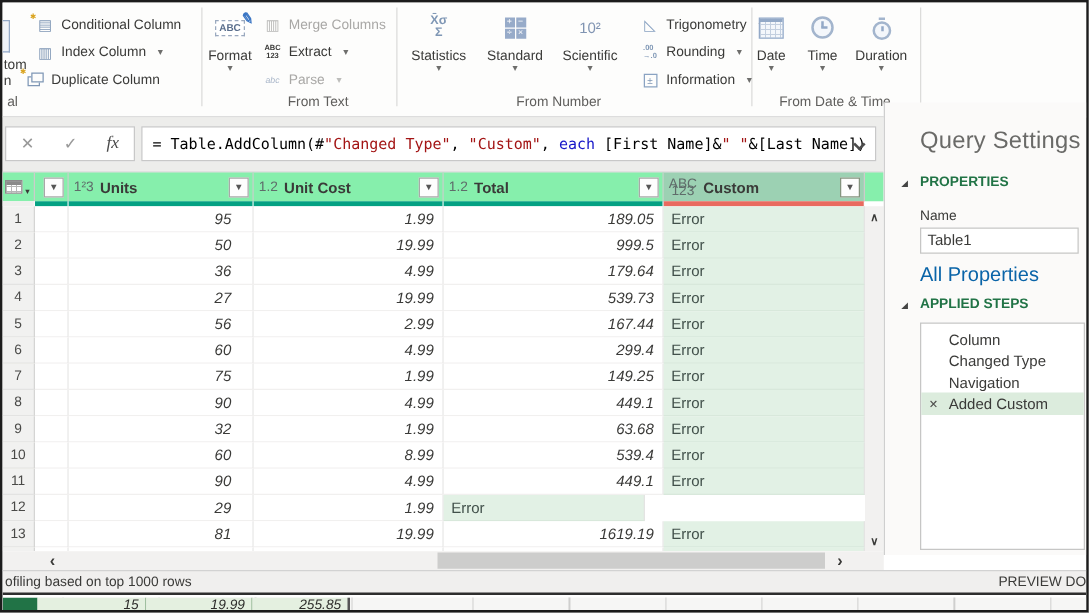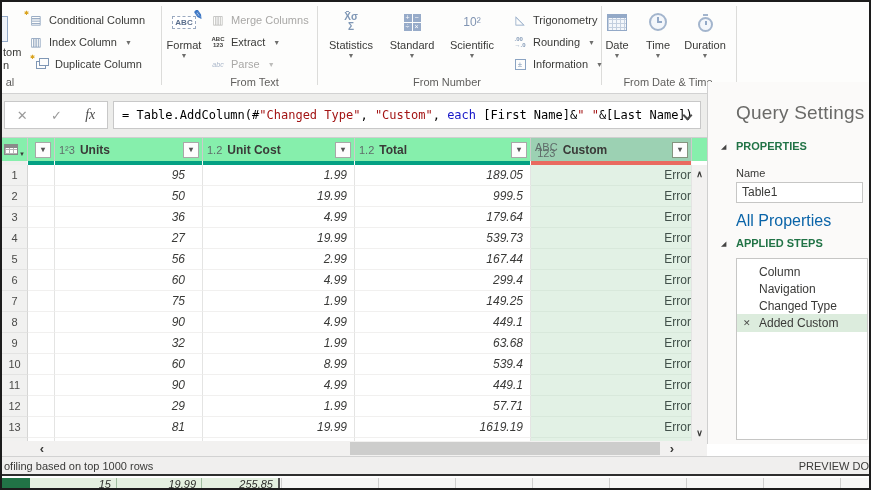--- a/index.html
+++ b/index.html
@@ -115,21 +115,21 @@
   .grid-row{ display:flex; height:21px; }
   .cell{ border-right:1px solid #e4e4e3; border-bottom:1px solid #f1f0ef;
          font-style:italic; font-size:12px; line-height:20px; color:#3a3a38; background:#fff; }
   .c-num{ width:26px; background:#f1f1f0; border-right:1px solid #d5d5d4; border-bottom:1px solid #e3e3e2;
           font-style:normal; font-size:11px; text-align:center; color:#4a4a48; }
   .c-blank{ width:27px; }
   .c-units{ width:148px; text-align:right; padding-right:17px; }
   .c-cost{ width:152px; text-align:right; padding-right:7px; }
   .c-total{ width:176px; text-align:right; padding-right:7px; }
   .c-custom{ width:161px; background:#e2f1e5; font-style:normal; padding-left:6px;
-             color:#41504a; border-bottom:1px solid #d8e8db;text-align:right; }
+             color:#41504a; border-bottom:1px solid #d8e8db; }
   .vscroll{ position:absolute; right:0; top:28px; width:15px; height:276px; background:#f2f1f0; }
   .varrow{ position:absolute; left:0; width:15px; height:17px; display:flex; align-items:center;
            justify-content:center; font-size:9px; font-weight:bold; color:#3a3a38; }
   .varrow.up{ top:0; } .varrow.down{ bottom:0; }
   .hscroll{ position:absolute; left:0; top:439px; width:705px; height:15px; background:#f2f1f0; }
   .harrow{ position:absolute; top:0; height:15px; width:16px; display:flex; align-items:center;
            justify-content:center; font-size:13px; font-weight:bold; color:#3a3a38; }
   .hthumb{ position:absolute; left:348px; top:1px; width:310px; height:13px; background:#cdcdcc; }
 
   
@@ -182,21 +182,21 @@
 
     <div class="ritem" style="left:26px; top:9px">
       <span class="ric i-cond gold"></span>
       <span>Conditional Column</span>
     </div>
     <div class="ritem" style="left:26px; top:31px">
       <span class="ric i-index"></span>
       <span>Index Column</span>
       <span class="caret">▼</span>
     </div>
-    <div class="ritem" style="left:32px; top:53px">
+    <div class="ritem" style="left:18px; top:53px">
       <span class="ric i-dup gold">
           <span class="bx"></span>
           <span class="bx bx2"></span>
         </span>
       <span>Duplicate Column</span>
     </div>
 
     <div class="bigbtn" style="left:160px; width:44px">
       <div class="bigicon">
           <span class="i-format-abc">ABC</span>
@@ -444,21 +444,20 @@
           <div class="cell c-units">90</div>
           <div class="cell c-cost">4.99</div>
           <div class="cell c-total">449.1</div>
           <div class="cell c-custom">Error</div>
         </div>
         <div class="grid-row">
           <div class="cell c-num">12</div>
           <div class="cell c-blank"></div>
           <div class="cell c-units">29</div>
           <div class="cell c-cost">1.99</div>
-          <div class="cell c-total">57.71</div>
           <div class="cell c-custom">Error</div>
         </div>
         <div class="grid-row">
           <div class="cell c-num">13</div>
           <div class="cell c-blank"></div>
           <div class="cell c-units">81</div>
           <div class="cell c-cost">19.99</div>
           <div class="cell c-total">1619.19</div>
           <div class="cell c-custom">Error</div>
         </div>
@@ -490,24 +489,24 @@
     <div class="qs-name-lbl">Name</div>
     <div class="qs-input">Table1</div>
     <div class="qs-link">All Properties</div>
     <span class="tri" style="top:158px">◢</span>
     <div class="sect" style="top:155px">APPLIED STEPS</div>
     <div class="steps-box" id="steps-list">
         <div class="step">
           <span>Column</span>
         </div>
         <div class="step">
+          <span>Changed Type</span>
+        </div>
+        <div class="step">
           <span>Navigation</span>
-        </div>
-        <div class="step">
-          <span>Changed Type</span>
         </div>
         <div class="step selected">
           <span class="step-x">✕</span>
           <span>Added Custom</span>
         </div>
       </div>
   </div>
 
   <div class="statusbar">
     <span class="status-left">ofiling based on top 1000 rows</span>

